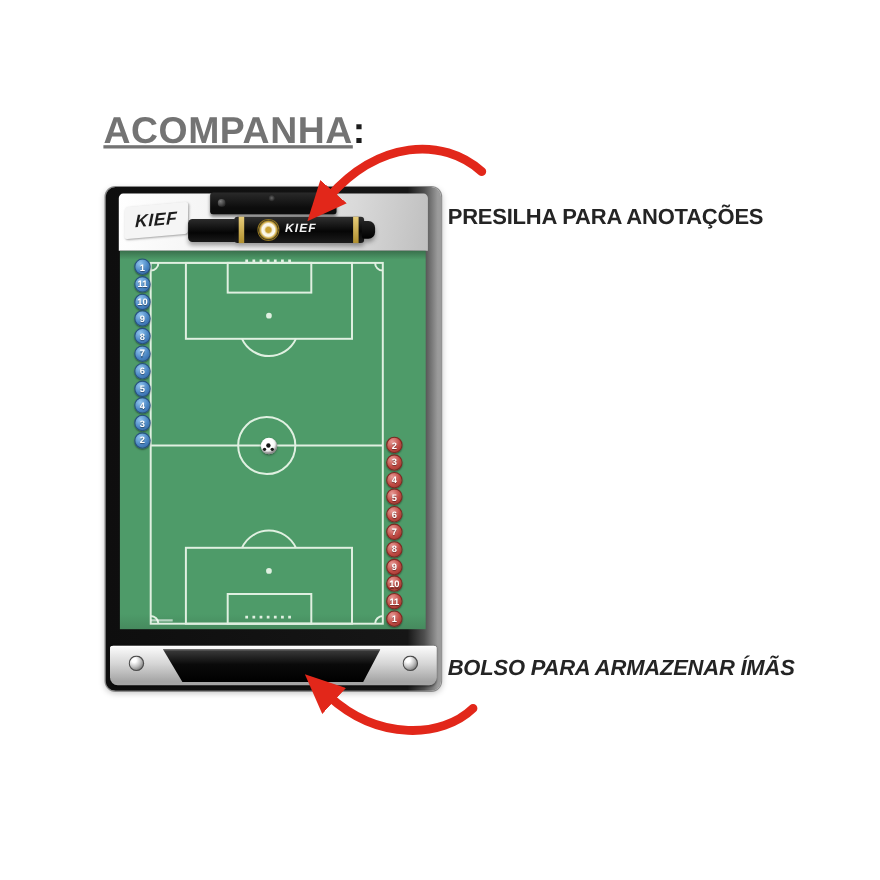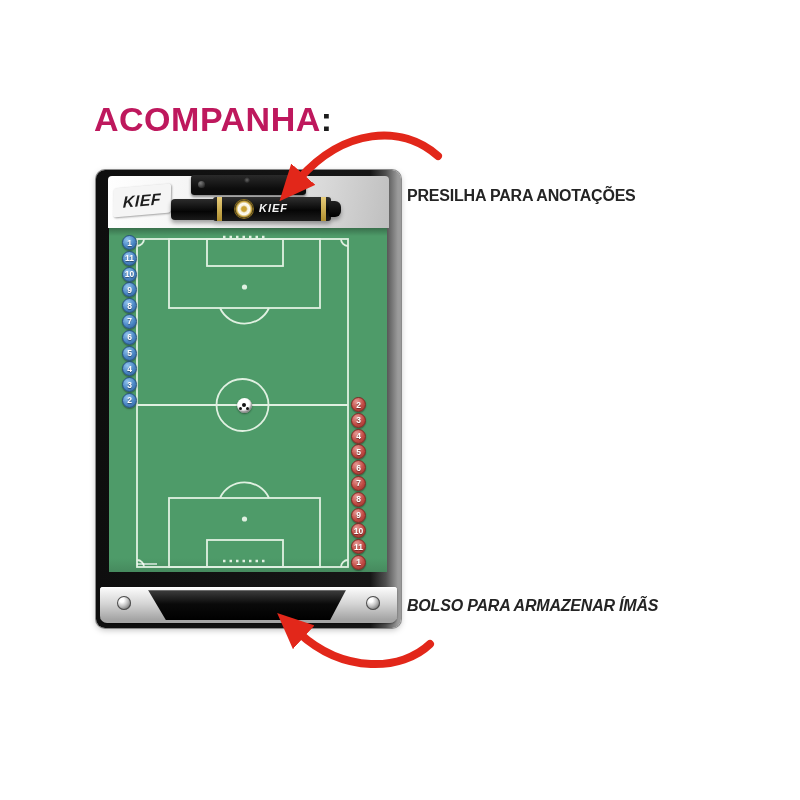--- a/index.html
+++ b/index.html
@@ -5,25 +5,25 @@
   html,body{margin:0;padding:0;}
   body{
     width:800px;height:800px;position:relative;background:#ffffff;
     font-family:"Liberation Sans", sans-serif;overflow:hidden;
   }
   
   .headline{
     position:absolute;left:94px;top:100px;
     font-size:34px;font-weight:800;letter-spacing:.5px;line-height:1.15;
   }
-  .headline .blue{color:#be185d;}
+  .headline .blue{color:#737373;text-decoration:underline;}
   .headline .dark{color:#1c1c1c;}
   
   .callout{
-    position:absolute;font-size:16px;font-weight:800;color:#242424;
+    position:absolute;font-size:20px;font-weight:800;color:#242424;
     letter-spacing:-0.2px;white-space:nowrap;
   }
   .callout.clip-label{left:407px;top:187px;}
   .callout.pocket-label{left:407px;top:597px;font-style:italic;}
   
   .arrows{position:absolute;left:0;top:0;pointer-events:none;z-index:6;}
   
   .board{
     position:absolute;left:96px;top:170px;width:305px;height:458px;
     background:linear-gradient(90deg,#0e0e0e,#161616 90%,#4f4f4f 95%,#9b9b9b 99%);

